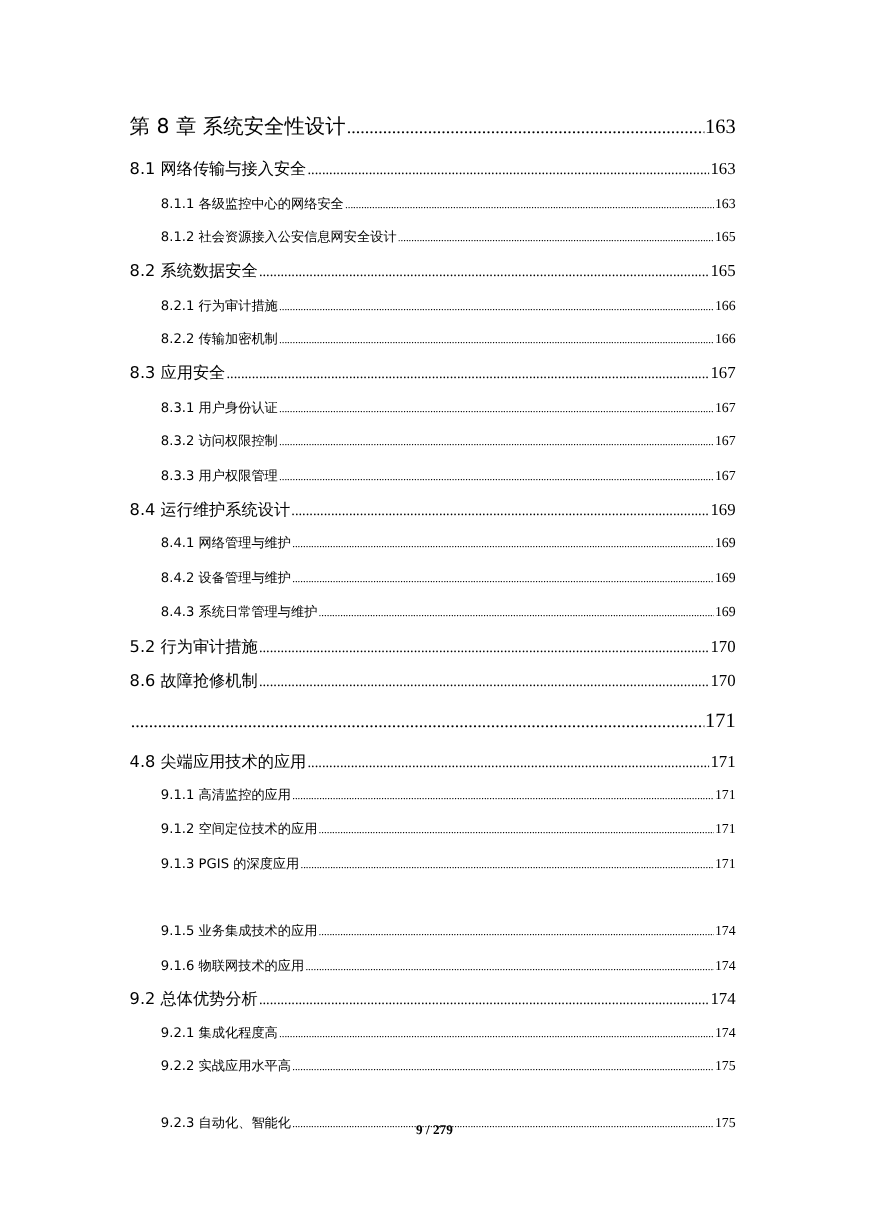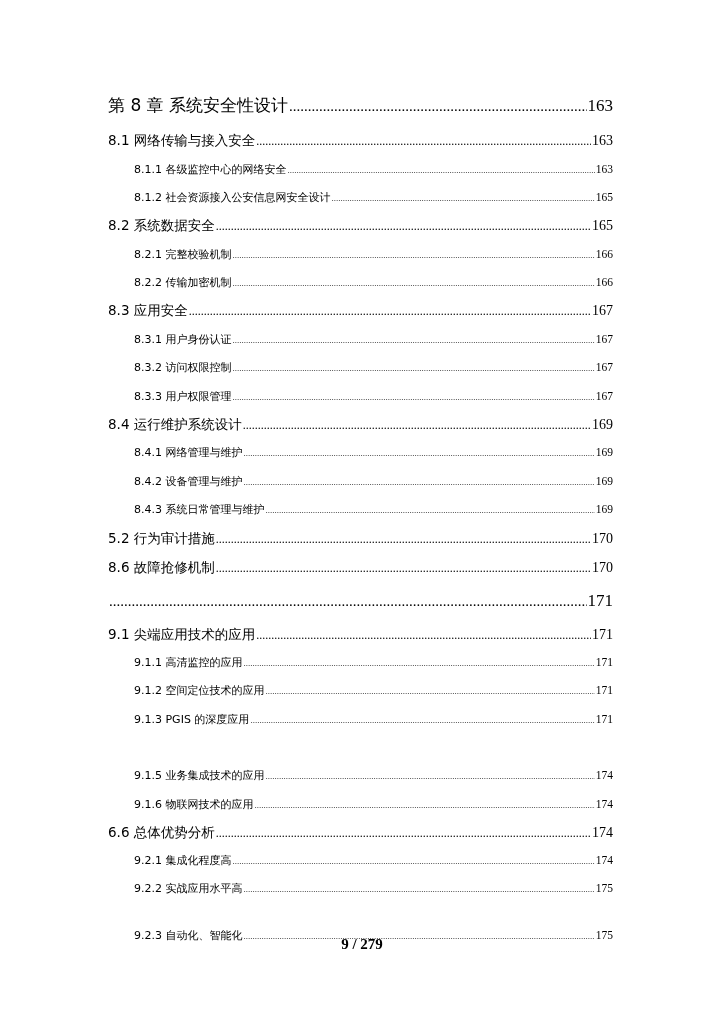--- a/index.html
+++ b/index.html
@@ -22,21 +22,21 @@
   .lvl-chapter .pg { font-size: 17px; }
   .lvl-chapter .leader { font-size: 15px; }
   .lvl-section { left: 108px; width: 505px; font-size: 13.5px; }
   .lvl-section .pg { font-size: 14px; }
   .lvl-section .leader { font-size: 12px; }
   .lvl-sub { left: 134px; width: 479px; font-size: 11px; }
   .lvl-sub .pg { font-size: 11.5px; }
   .lvl-sub .leader { font-size: 9px; }
   .footer {
     position: absolute; left: 0; width: 724px; top: 936px; text-align: center;
-    font-family: "Liberation Serif", serif; font-weight: bold; font-size: 15px;
+    font-family: "Liberation Serif", serif; font-weight: bold; font-size: 11px;
   }
 </style>
 </head>
 <body>
 
 <div class="page">
 
   <div class="toc-line lvl-chapter" style="top:94px">
     <span class="label">第 8 章  系统安全性设计</span>
     <span class="leader"></span>
@@ -56,21 +56,21 @@
     <span class="label">8.1.2  社会资源接入公安信息网安全设计</span>
     <span class="leader"></span>
     <span class="pg">165</span>
   </div>
   <div class="toc-line lvl-section" style="top:217px">
     <span class="label">8.2  系统数据安全</span>
     <span class="leader"></span>
     <span class="pg">165</span>
   </div>
   <div class="toc-line lvl-sub" style="top:247px">
-    <span class="label">8.2.1  完整校验机制</span>
+    <span class="label">8.2.1  行为审计措施</span>
     <span class="leader"></span>
     <span class="pg">166</span>
   </div>
   <div class="toc-line lvl-sub" style="top:275px">
     <span class="label">8.2.2  传输加密机制</span>
     <span class="leader"></span>
     <span class="pg">166</span>
   </div>
   <div class="toc-line lvl-section" style="top:302px">
     <span class="label">8.3  应用安全</span>
@@ -120,21 +120,21 @@
   <div class="toc-line lvl-section" style="top:559px">
     <span class="label">8.6  故障抢修机制</span>
     <span class="leader"></span>
     <span class="pg">170</span>
   </div>
   <div class="toc-line lvl-chapter" style="top:591px">
     <span class="leader"></span>
     <span class="pg"> 171</span>
   </div>
   <div class="toc-line lvl-section" style="top:626px">
-    <span class="label">9.1  尖端应用技术的应用</span>
+    <span class="label">4.8  尖端应用技术的应用</span>
     <span class="leader"></span>
     <span class="pg">171</span>
   </div>
   <div class="toc-line lvl-sub" style="top:655px">
     <span class="label">9.1.1  高清监控的应用</span>
     <span class="leader"></span>
     <span class="pg">171</span>
   </div>
   <div class="toc-line lvl-sub" style="top:683px">
     <span class="label">9.1.2  空间定位技术的应用</span>
@@ -150,21 +150,21 @@
     <span class="label">9.1.5  业务集成技术的应用</span>
     <span class="leader"></span>
     <span class="pg">174</span>
   </div>
   <div class="toc-line lvl-sub" style="top:797px">
     <span class="label">9.1.6  物联网技术的应用</span>
     <span class="leader"></span>
     <span class="pg">174</span>
   </div>
   <div class="toc-line lvl-section" style="top:824px">
-    <span class="label">6.6  总体优势分析</span>
+    <span class="label">9.2  总体优势分析</span>
     <span class="leader"></span>
     <span class="pg">174</span>
   </div>
   <div class="toc-line lvl-sub" style="top:853px">
     <span class="label">9.2.1  集成化程度高</span>
     <span class="leader"></span>
     <span class="pg">174</span>
   </div>
   <div class="toc-line lvl-sub" style="top:881px">
     <span class="label">9.2.2  实战应用水平高</span>

